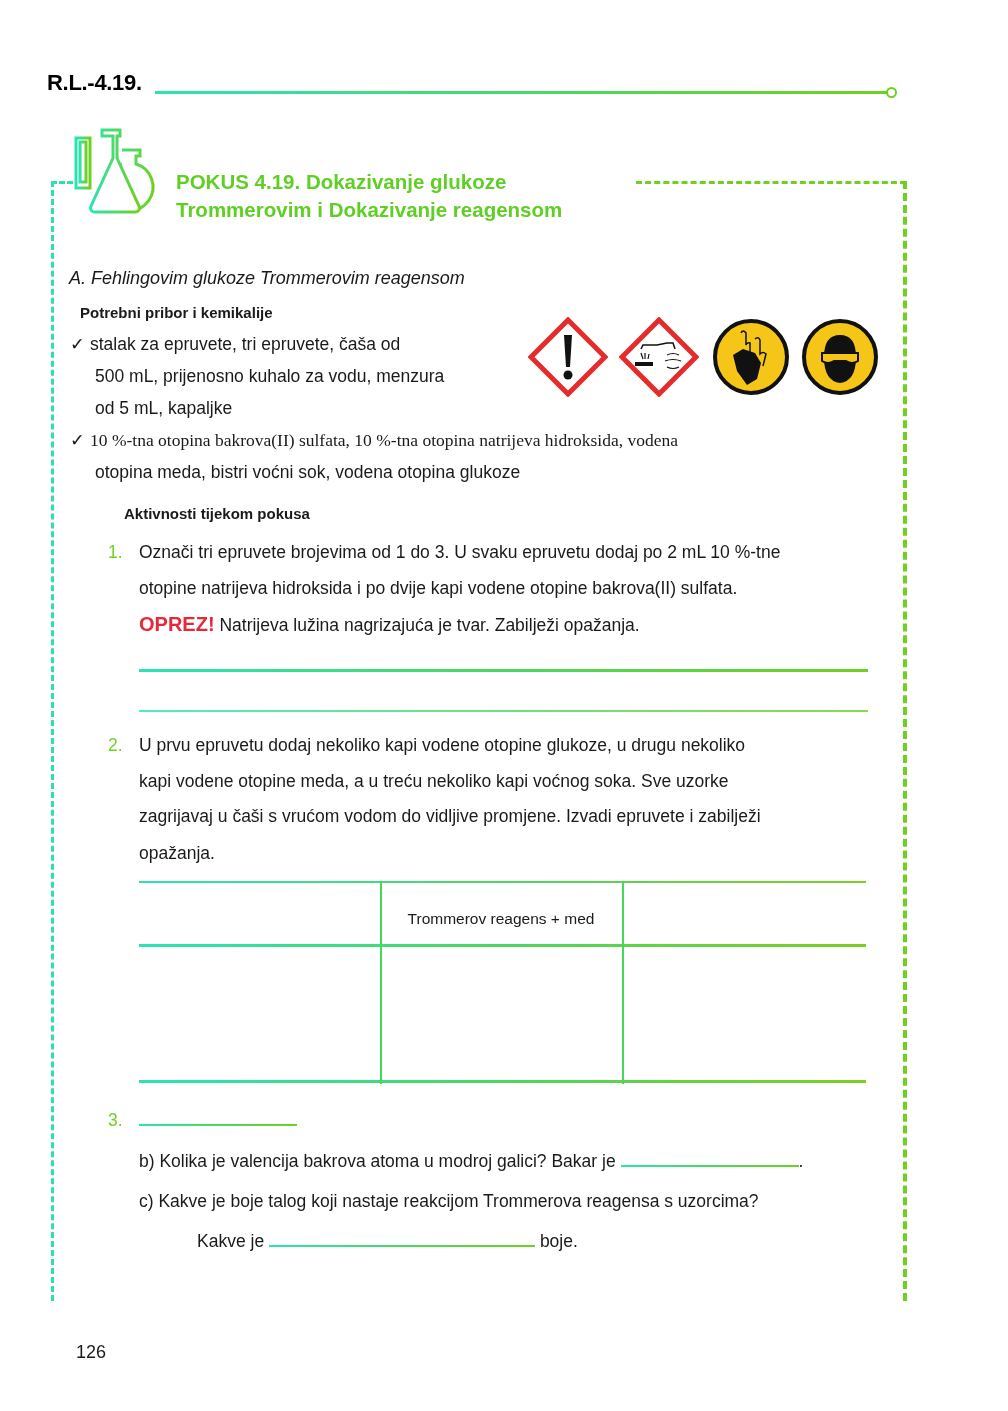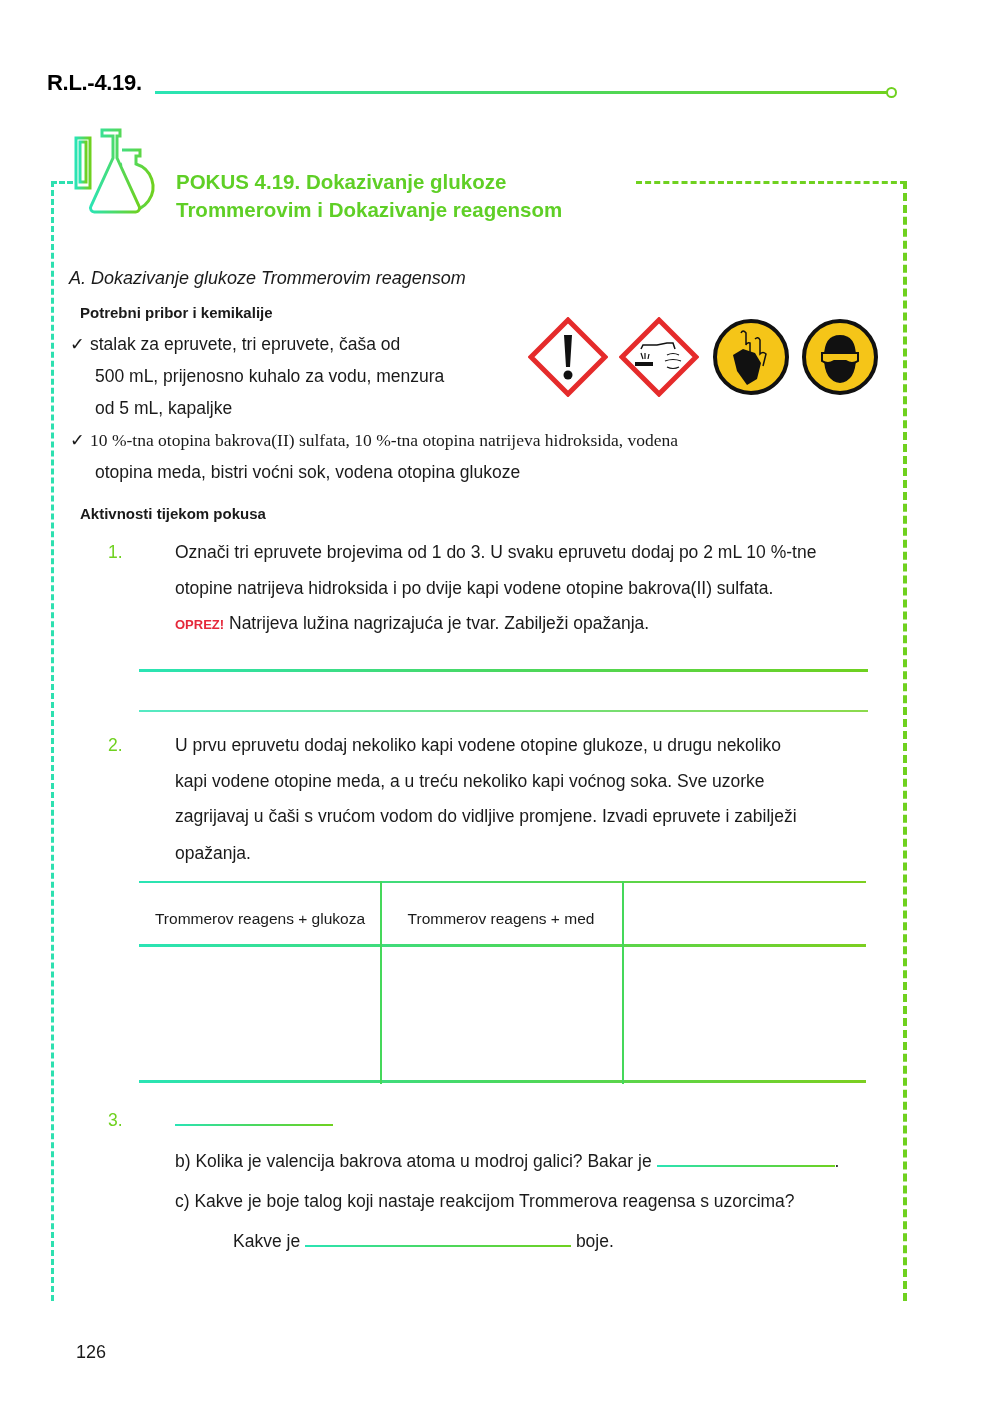--- a/index.html
+++ b/index.html
@@ -26,22 +26,22 @@
   .section-a { left: 69px; top: 268px; font-size: 18px; font-style: italic; }
   .subhead { left: 80px; font-size: 15px; font-weight: bold; }
   .line { font-size: 17.5px; left: 70px; }
   .check { display: inline-block; width: 20px; }
 
   
   .hazard { top: 317px; width: 80px; height: 80px; }
 
   
   .num { font-size: 17.5px; color: #6fd11f; left: 108px; }
-  .step-line { left: 139px; font-size: 17.5px; margin-left: 36px; }
-  .warn { color: #e5283a; font-weight: bold; font-size: 13px; }
+  .step-line { left: 139px; font-size: 17.5px; }
+  .warn { color: #e5283a; font-weight: bold; font-size: 20px; }
 
   .ans-line { left: 139px; width: 729px; height: 3px;
               background: linear-gradient(90deg, #2ae4b5 0%, #4ad860 50%, #6fd11f 100%); }
   .ans-line.thin { height: 2px; opacity: 0.8; }
 
   
   .tbl { left: 139px; top: 881px; width: 727px; height: 203px; }
   .tbl .hline { position: absolute; left: 0; width: 100%;
                 background: linear-gradient(90deg, #2ae4b5 0%, #4ad860 50%, #7ccf20 100%); }
   .tbl .vline { position: absolute; top: 0; width: 2px; height: 100%; background: #45d85a; }
@@ -82,21 +82,21 @@
     <line x1="38" y1="24" x2="46" y2="24"></line>
     <line x1="24" y1="64" x2="62" y2="64"></line>
   </g>
 </svg>
 
 <div class="abs title">
   <div>POKUS 4.19. Dokazivanje glukoze</div>
   <div>Trommerovim i Dokazivanje reagensom</div>
 </div>
 
-<div class="abs section-a">A. Dokazivanje glukoze Trommerovim reagensom</div>
+<div class="abs section-a">A. Fehlingovim glukoze Trommerovim reagensom</div>
 <div class="abs subhead" style="top:304px;">Potrebni pribor i kemikalije</div>
 
 <div class="abs line" style="top:334px;">
   <span class="check">✓</span><span>stalak za epruvete, tri epruvete, čaša od</span>
 </div>
 <div class="abs line" style="top:366px; left:95px;">500 mL, prijenosno kuhalo za vodu, menzura</div>
 <div class="abs line" style="top:398px; left:95px;">od 5 mL, kapaljke</div>
 
 <div class="abs line" style="top:430px;font-family:Liberation Serif, serif;">
   <span class="check">✓</span><span>10 %-tna otopina bakrova(II) sulfata, 10 %-tna otopina natrijeva hidroksida, vodena</span>
@@ -120,21 +120,21 @@
   <path d="M30 16 q2 -4 5 0 v12 q1 -3 4 -2 v14 l4 4" fill="none" stroke="#111" stroke-width="1.5"></path>
   <path d="M22 38 l10 -6 l12 4 l6 10 l-4 16 l-10 6 l-10 -14 z" fill="#111"></path>
   <path d="M44 22 q3 -3 5 1 v14 q3 -3 6 0 l-3 12" fill="none" stroke="#111" stroke-width="1.5"></path>
 </svg>
 <svg class="abs hazard" style="left:800px;" viewBox="0 0 80 80">
   <circle cx="40" cy="40" r="36" fill="#f5c518" stroke="#111" stroke-width="4"></circle>
   <path d="M24 40 q0 -22 16 -22 q16 0 16 22 q0 24 -16 26 q-16 -2 -16 -26z" fill="#111"></path>
   <path d="M22 36 h36 v8 q-6 4 -12 0 h-12 q-6 4 -12 0 z" fill="#f5c518" stroke="#111" stroke-width="2"></path>
 </svg>
 
-<div class="abs subhead" style="top:505px;">Aktivnosti tijekom pokusa</div>
+<div class="abs subhead" style="top:505px;margin-left:44px;">Aktivnosti tijekom pokusa</div>
 
 <div class="abs num" style="top:542px;">1.</div>
 <div class="abs step-line" style="top:542px;">Označi tri epruvete brojevima od 1 do 3. U svaku epruvetu dodaj po 2 mL 10 %-tne</div>
 <div class="abs step-line" style="top:578px;">otopine natrijeva hidroksida i po dvije kapi vodene otopine bakrova(II) sulfata.</div>
 <div class="abs step-line" style="top:613px;">
   <span class="warn">OPREZ!</span><span> Natrijeva lužina nagrizajuća je tvar. Zabilježi opažanja.</span>
 </div>
 <div class="abs ans-line" style="top:669px;"></div>
 <div class="abs ans-line thin" style="top:710px;"></div>
 
@@ -143,21 +143,20 @@
 <div class="abs step-line" style="top:771px;">kapi vodene otopine meda, a u treću nekoliko kapi voćnog soka. Sve uzorke</div>
 <div class="abs step-line" style="top:806px;">zagrijavaj u čaši s vrućom vodom do vidljive promjene. Izvadi epruvete i zabilježi</div>
 <div class="abs step-line" style="top:843px;">opažanja.</div>
 
 <div class="abs tbl">
   <div class="hline" style="top:0; height:2px;"></div>
   <div class="hline" style="top:63px; height:3px;"></div>
   <div class="hline" style="top:199px; height:3px;"></div>
   <div class="vline" style="left:241px;"></div>
   <div class="vline" style="left:483px;"></div>
-  <div class="th" style="left:10px; width:222px;">Trommerov reagens + glukoza</div>
   <div class="th" style="left:248px; width:228px;text-align:right;">Trommerov reagens + med</div>
   <div style="position:absolute; left:0; top:66px; width:241px; height:133px;"></div>
   <div style="position:absolute; left:243px; top:66px; width:240px; height:133px;"></div>
   <div style="position:absolute; left:485px; top:66px; width:242px; height:133px;"></div>
 </div>
 
 <div class="abs num" style="top:1110px;">3.</div>
 <div class="abs step-line q-line" style="top:1110px;">
   <span class="blank" style="width:158px;"></span>
 </div>

